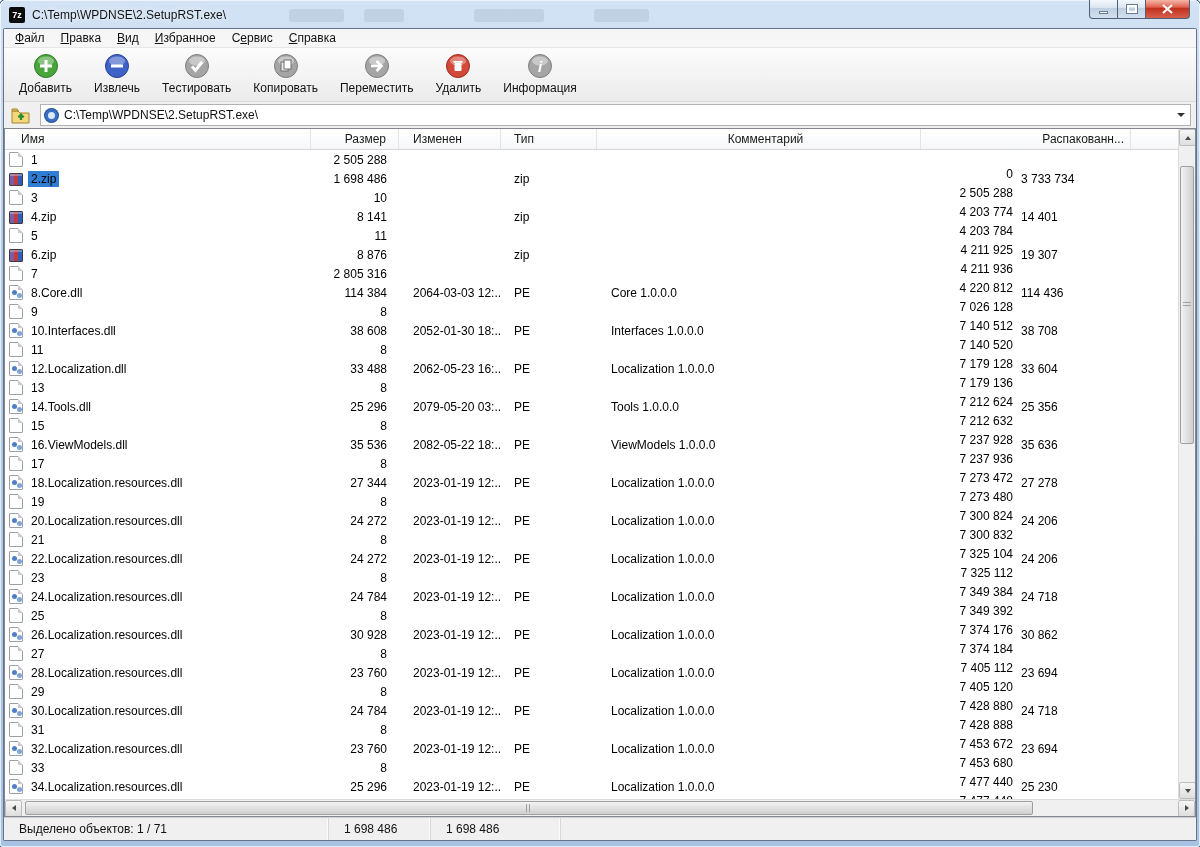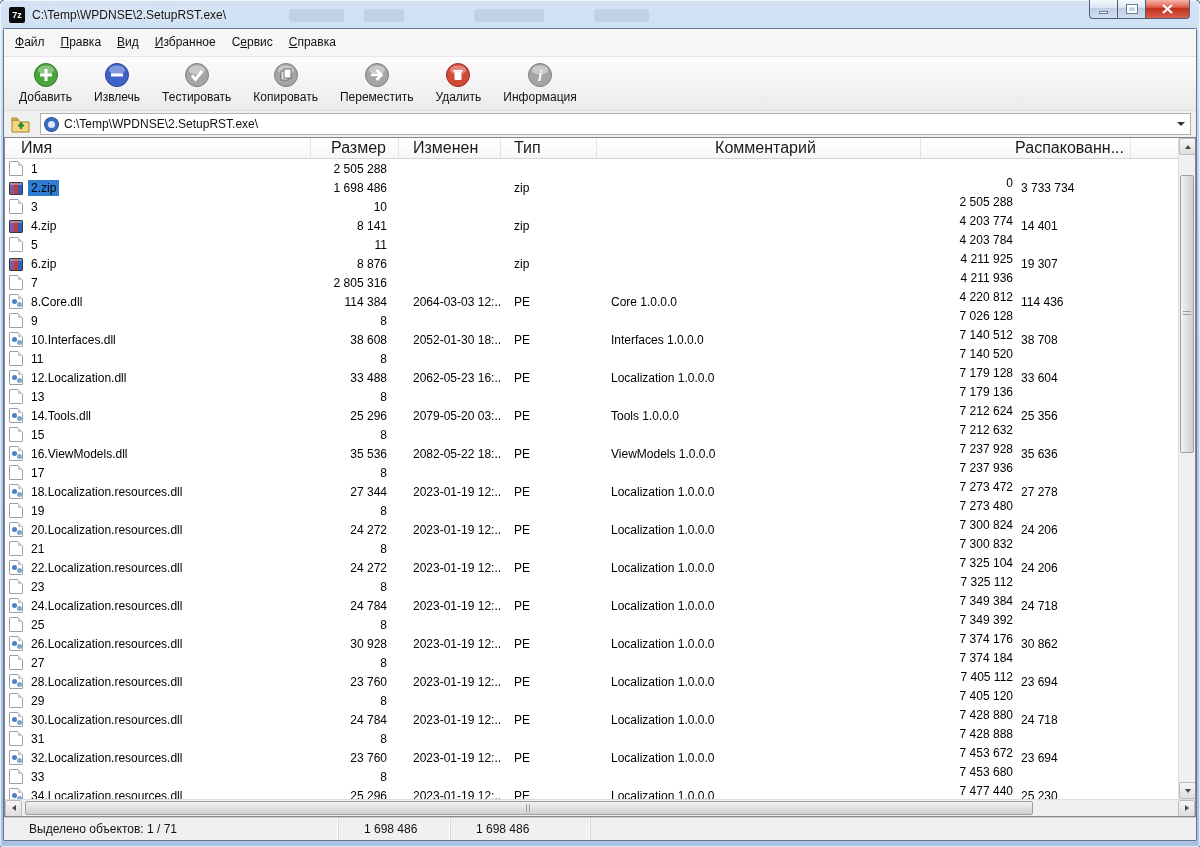--- a/index.html
+++ b/index.html
@@ -24,21 +24,21 @@
   .wc-max { width:27px; border-left:none; border-right:none; }
   .wc-close { width:45px; border-radius:0 0 4px 0;
               background:linear-gradient(180deg,#f5b6a8 0%,#e0604d 40%,#c22f1d 46%,#d8604e 100%); }
   .glyph-min { width:9px; height:3px; background:#fff; border:1px solid #6a7b91; margin-top:6px; }
   .glyph-max { width:10px; height:8px; border:2px solid #fff; outline:1px solid #6a7b91; background:transparent; }
 
   
   .content { height:811px; background:#f0f0f0; display:flex; flex-direction:column;
              box-shadow:0 0 0 1px #64748f; border-radius:1px; }
 
-  .menubar { height:28px; background:#f6f6f6; display:flex; align-items:center; padding-left:3px;
+  .menubar { height:19px; background:#f6f6f6; display:flex; align-items:center; padding-left:3px;
              font-size:12px; color:#111; border-bottom:1px solid #e6e6e6; }
   .menu-item { padding:1px 8px 2px; cursor:default; }
   .menu-item .key { text-decoration:underline; }
 
   .toolbar { height:54px; background:linear-gradient(180deg,#fcfcfc,#ebebeb);
              display:flex; align-items:flex-start; padding:4px 4px 0; border-bottom:1px solid #dcdcdc; }
   .tb-btn { display:flex; flex-direction:column; align-items:center; padding:1px 11px;
             font-size:12px; color:#111; }
   .tb-btn svg { margin-bottom:2px; }
 
@@ -51,21 +51,21 @@
   .combo-arrow { margin-left:auto; width:18px; display:flex; align-items:center; justify-content:center; align-self:stretch; }
   .tri-down { width:0; height:0; border-left:4px solid transparent; border-right:4px solid transparent;
               border-top:4px solid #333; }
 
   
   .list-wrap { flex:1; display:flex; flex-direction:column; border:1px solid #828790; background:#fff; overflow:hidden; }
   .list-body { flex:1; display:flex; overflow:hidden; }
   .list-main { flex:1; display:flex; flex-direction:column; overflow:hidden; }
 
   .header-row { height:21px; flex:none; display:flex; background:linear-gradient(180deg,#ffffff,#f6f7f9);
-                border-bottom:1px solid #d5d5d5; font-size:16px; color:#1a1a1a; }
+                border-bottom:1px solid #d5d5d5; font-size:12px; color:#1a1a1a; }
   .hcell { border-right:1px solid #e4e4e4; display:flex; align-items:center; height:100%; }
   .hcell.right { justify-content:flex-end; }
   .h-filler { flex:1; border-right:none; }
 
   .rows { flex:1; overflow:hidden; font-size:12px; color:#000; background:#fff; }
   .row { height:19px; display:flex; align-items:center; }
   .cell { white-space:nowrap; overflow:hidden; flex:none; }
   .c-name     { width:306px; display:flex; align-items:center; gap:5px; padding-left:4px; }
   .c-size     { width:88px;  text-align:right; padding-right:12px; }
   .c-mod      { width:102px; padding-left:14px; }
@@ -110,21 +110,21 @@
              background:repeating-linear-gradient(90deg,#9f9f9f 0 1px,transparent 1px 3px); }
   .tri-up2 { width:0;height:0;border-left:3px solid transparent;border-right:3px solid transparent;border-bottom:4px solid #4a4a4a; }
   .tri-dn2 { width:0;height:0;border-left:3px solid transparent;border-right:3px solid transparent;border-top:4px solid #4a4a4a; }
   .tri-lf2 { width:0;height:0;border-top:3px solid transparent;border-bottom:3px solid transparent;border-right:4px solid #4a4a4a; }
   .tri-rt2 { width:0;height:0;border-top:3px solid transparent;border-bottom:3px solid transparent;border-left:4px solid #4a4a4a; }
 
   
   .statusbar { height:23px; flex:none; background:#f0f0f0; border-top:1px solid #cfcfcf;
                display:flex; align-items:center; font-size:12px; color:#111; }
   .sb-panel { height:100%; display:flex; align-items:center; padding-left:15px;
-              border-right:1px solid #d8d8d8; box-shadow:inset -1px 0 0 #fbfbfb;margin-left:10px; }
+              border-right:1px solid #d8d8d8; box-shadow:inset -1px 0 0 #fbfbfb; }
   .sb-p1 { width:325px; } .sb-p2 { width:102px; } .sb-p3 { width:130px; }
   .sb-rest { flex:1; border-right:none; box-shadow:none; }
 </style>
 </head>
 <body>
 
 <div class="window">
 
   <div class="titlebar">
     <div class="blob" style="left:285px;width:55px;"></div>

